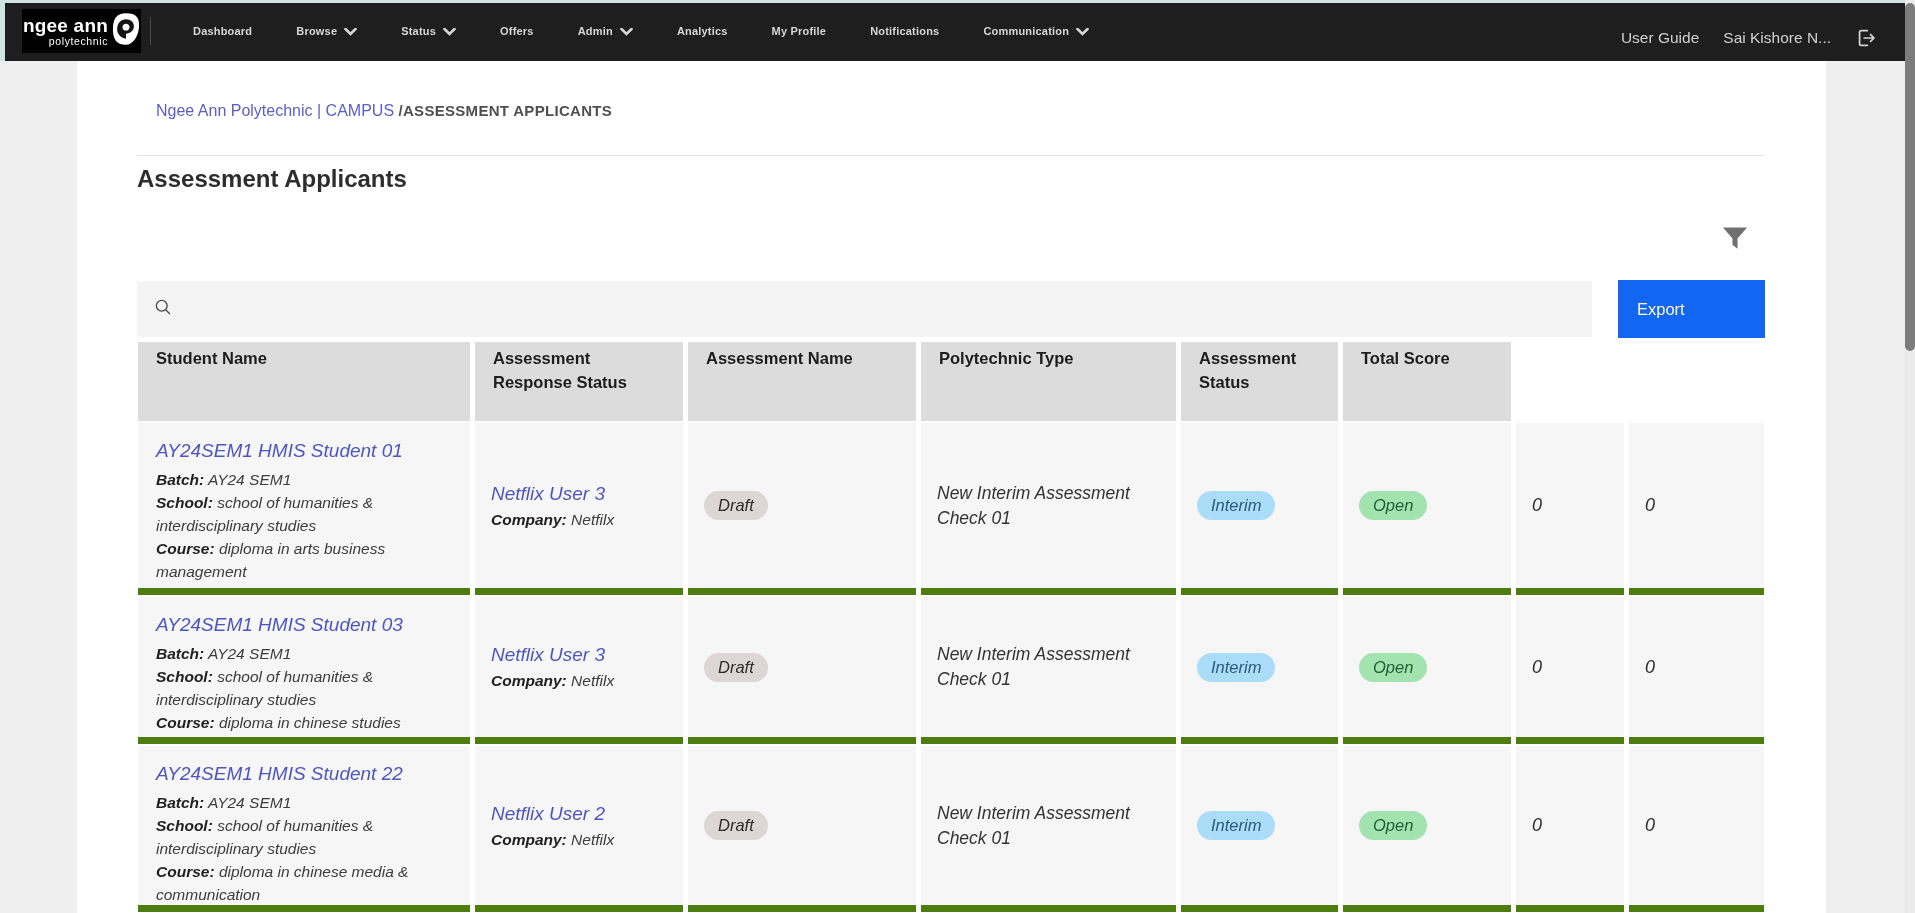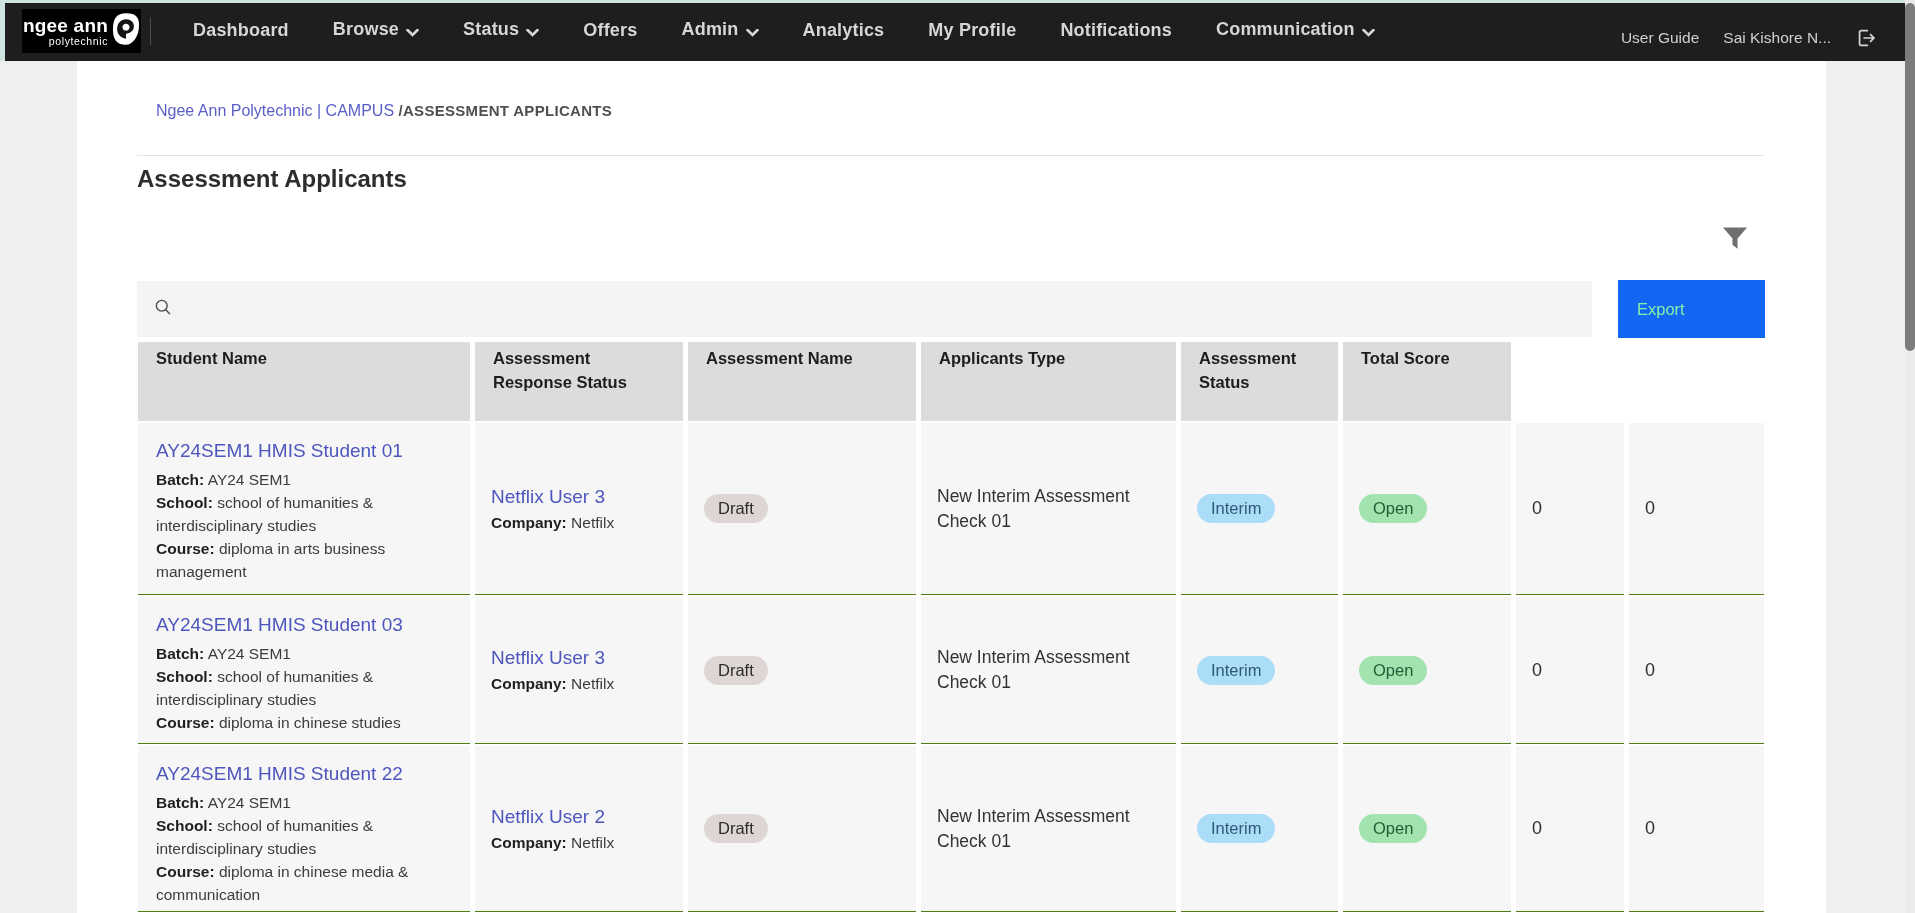--- a/index.html
+++ b/index.html
@@ -10,21 +10,21 @@
   .nav{position:absolute;left:0;top:0;width:1905px;height:61px;background:#1e1e1e;padding-left:12px;}
   .teal-top{position:absolute;left:0;top:0;width:1915px;height:3px;background:#cfe4e1;z-index:60;}
   .teal-left{position:absolute;left:0;top:0;width:5px;height:61px;background:#cfe4e1;z-index:60;}
   .logo-box{position:absolute;left:22px;top:9px;width:119px;height:44px;background:#000;
     display:flex;align-items:center;justify-content:center;gap:4px;cursor:pointer;}
   .logo-text{display:flex;flex-direction:column;align-items:flex-end;line-height:1;}
   .logo-main{color:#fff;font-weight:700;font-size:19px;letter-spacing:0.2px;}
   .logo-sub{color:#fff;font-size:10.5px;letter-spacing:0.6px;margin-top:1px;}
   .nav-sep{position:absolute;left:150px;top:17px;width:1px;height:28px;background:#4b4b4b;}
   .nav-items{position:absolute;left:193px;top:0;height:61px;display:flex;align-items:center;gap:44px;}
-  .nav-item{display:flex;gap:7px;color:#d6d6d6;font-size:18px;
+  .nav-item{display:flex;align-items:center;gap:7px;color:#d6d6d6;font-size:11px;
     font-weight:700;letter-spacing:0.2px;cursor:pointer;white-space:nowrap;}
   .caret{display:inline-block;margin-top:2px;}
   .nav-right{position:absolute;right:28px;top:0;height:76px;display:flex;align-items:center;gap:24px;}
   .nav-right .rtxt{color:#d0d0d0;font-size:15.5px;cursor:pointer;white-space:nowrap;}
   .logout{cursor:pointer;display:flex;align-items:center;}
 
   
   .card{position:absolute;left:77px;top:61px;width:1749px;height:852px;background:#ffffff;}
   .breadcrumb{position:absolute;left:156px;top:102px;font-size:16px;color:#5a5fc7;}
   .bc-link{color:#5a5fc7;cursor:pointer;text-decoration:none;}
@@ -33,32 +33,32 @@
   .page-title{position:absolute;left:137px;top:165px;font-size:24px;font-weight:700;color:#2d2d2d;}
   .filter-btn{position:absolute;left:1716px;top:221px;width:38px;height:38px;cursor:pointer;
     display:flex;align-items:center;justify-content:center;}
 
   
   .searchbar{position:absolute;left:137px;top:281px;width:1455px;height:56px;background:#f4f4f4;
     display:flex;align-items:center;padding:0 16px;}
   .searchbar input{flex:1;border:none;outline:none;background:transparent;font-size:16px;
     color:#333;margin-left:10px;font-family:inherit;}
   .export-btn{position:absolute;left:1618px;top:280px;width:147px;height:58px;background:#1266f1;
-    border:none;color:#86efac;font-size:16.5px;display:flex;align-items:center;
+    border:none;color:#fef9c3;font-size:16.5px;display:flex;align-items:center;
     padding-left:19px;cursor:pointer;font-family:inherit;}
 
   
   .table{position:absolute;left:138px;top:342px;width:1626px;}
   .trow{display:grid;grid-template-columns:332px 208px 228px 255px 157px 168px 108px 135px;
     column-gap:5px;}
   .thead{margin-bottom:2px;}
   .thead .cell{background:#dcdcdc;height:79px;padding:4px 12px 0 18px;font-weight:700;
     font-size:16.5px;line-height:24px;color:#1d1d1d;}
   .brow{margin-bottom:2px;}
-  .brow .cell{background:#f6f6f6;border-bottom:1px solid #4d7c0f;}
+  .brow .cell{background:#f6f6f6;border-bottom:7px solid #4d7c0f;font-style:italic;}
   .cell{overflow:hidden;}
   .c-top{padding:15px 18px;}
   .c-mid{padding:10px 16px;display:flex;flex-direction:column;justify-content:center;
     align-items:flex-start;}
   .slink{color:#4d56bc;font-size:19px;text-decoration:none;cursor:pointer;display:inline-block;
     margin-bottom:4px;line-height:26px;}
   .detail{font-size:15.5px;line-height:23px;color:#3c3c3c;}
   .detail b{color:#1f1f1f;}
   .aname{font-size:17.5px;line-height:25px;color:#333;}
   .badge{display:inline-block;border-radius:16px;font-size:16.5px;padding:5px 14px;white-space:nowrap;}
@@ -176,21 +176,21 @@
 </div>
 
 <button class="export-btn">Export</button>
 
 <div class="table">
 
   <div class="trow thead">
     <div class="cell">Student Name</div>
     <div class="cell">Assessment Response Status</div>
     <div class="cell">Assessment Name</div>
-    <div class="cell">Applicants Type</div>
+    <div class="cell">Polytechnic Type</div>
     <div class="cell">Assessment Status</div>
     <div class="cell">Total Score</div>
   </div>
 
   <div class="trow brow" style="height:172px;">
     <div class="cell c-top">
       <a class="slink">AY24SEM1 HMIS Student 01</a>
       <div class="detail"><b>Batch:</b> <span>AY24 SEM1</span></div>
       <div class="detail"><b>School:</b> <span>school of humanities &amp; interdisciplinary studies</span></div>
       <div class="detail"><b>Course:</b> <span>diploma in arts business management</span></div>

